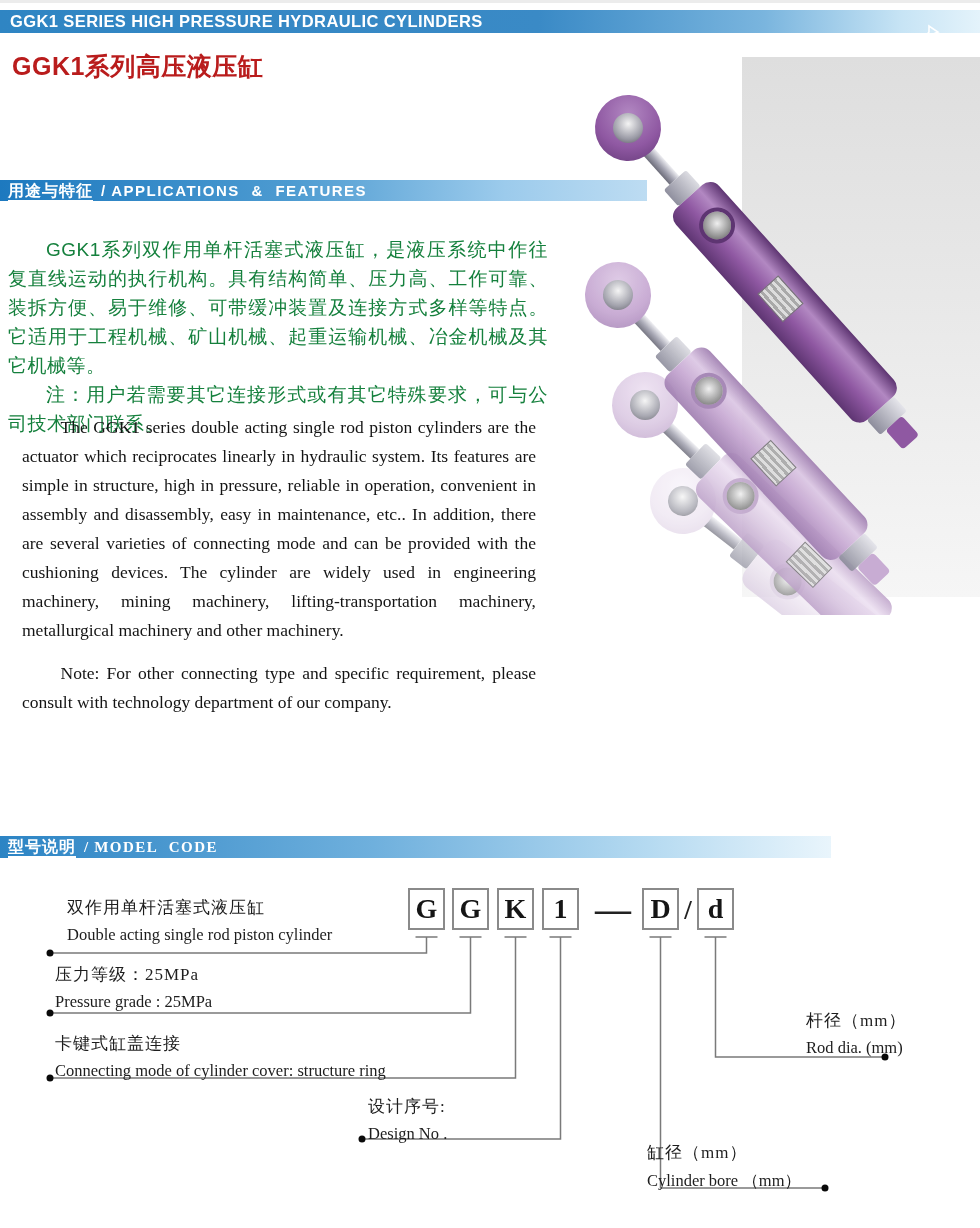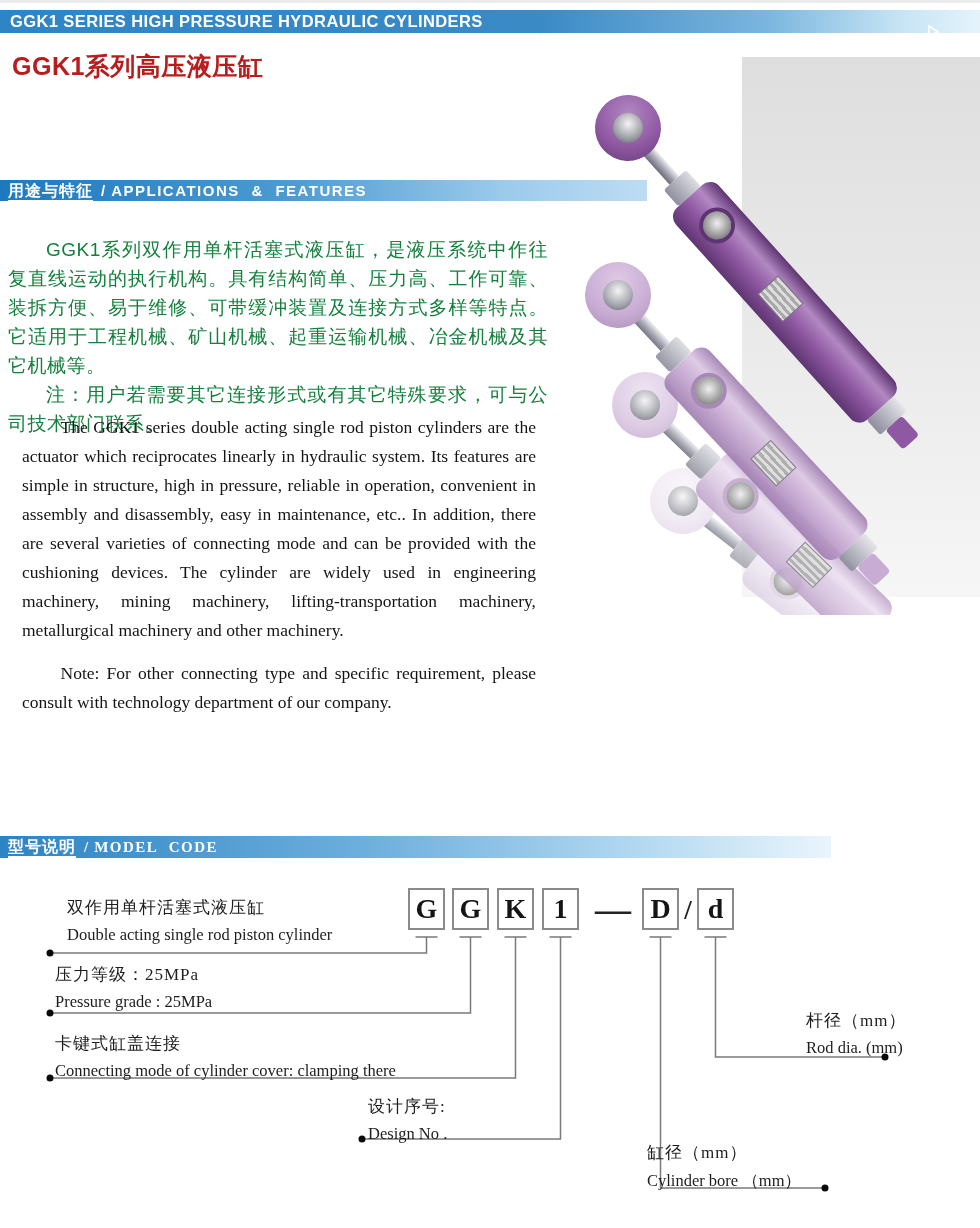--- a/index.html
+++ b/index.html
@@ -190,21 +190,21 @@
     <div class="lbl lbl-0">
       <span class="zh">双作用单杆活塞式液压缸</span>
       <span class="en">Double acting single rod piston cylinder</span>
     </div>
     <div class="lbl lbl-1">
       <span class="zh">压力等级：25MPa</span>
       <span class="en">Pressure grade : 25MPa</span>
     </div>
     <div class="lbl lbl-2">
       <span class="zh">卡键式缸盖连接</span>
-      <span class="en">Connecting mode of cylinder cover: clamping there</span>
+      <span class="en">Connecting mode of cylinder cover: structure ring</span>
     </div>
     <div class="lbl lbl-3">
       <span class="zh">设计序号:</span>
       <span class="en">Design No .</span>
     </div>
     <div class="lbl lbl-4">
       <span class="zh">缸径（mm）</span>
       <span class="en">Cylinder bore （mm）</span>
     </div>
     <div class="lbl lbl-5">

